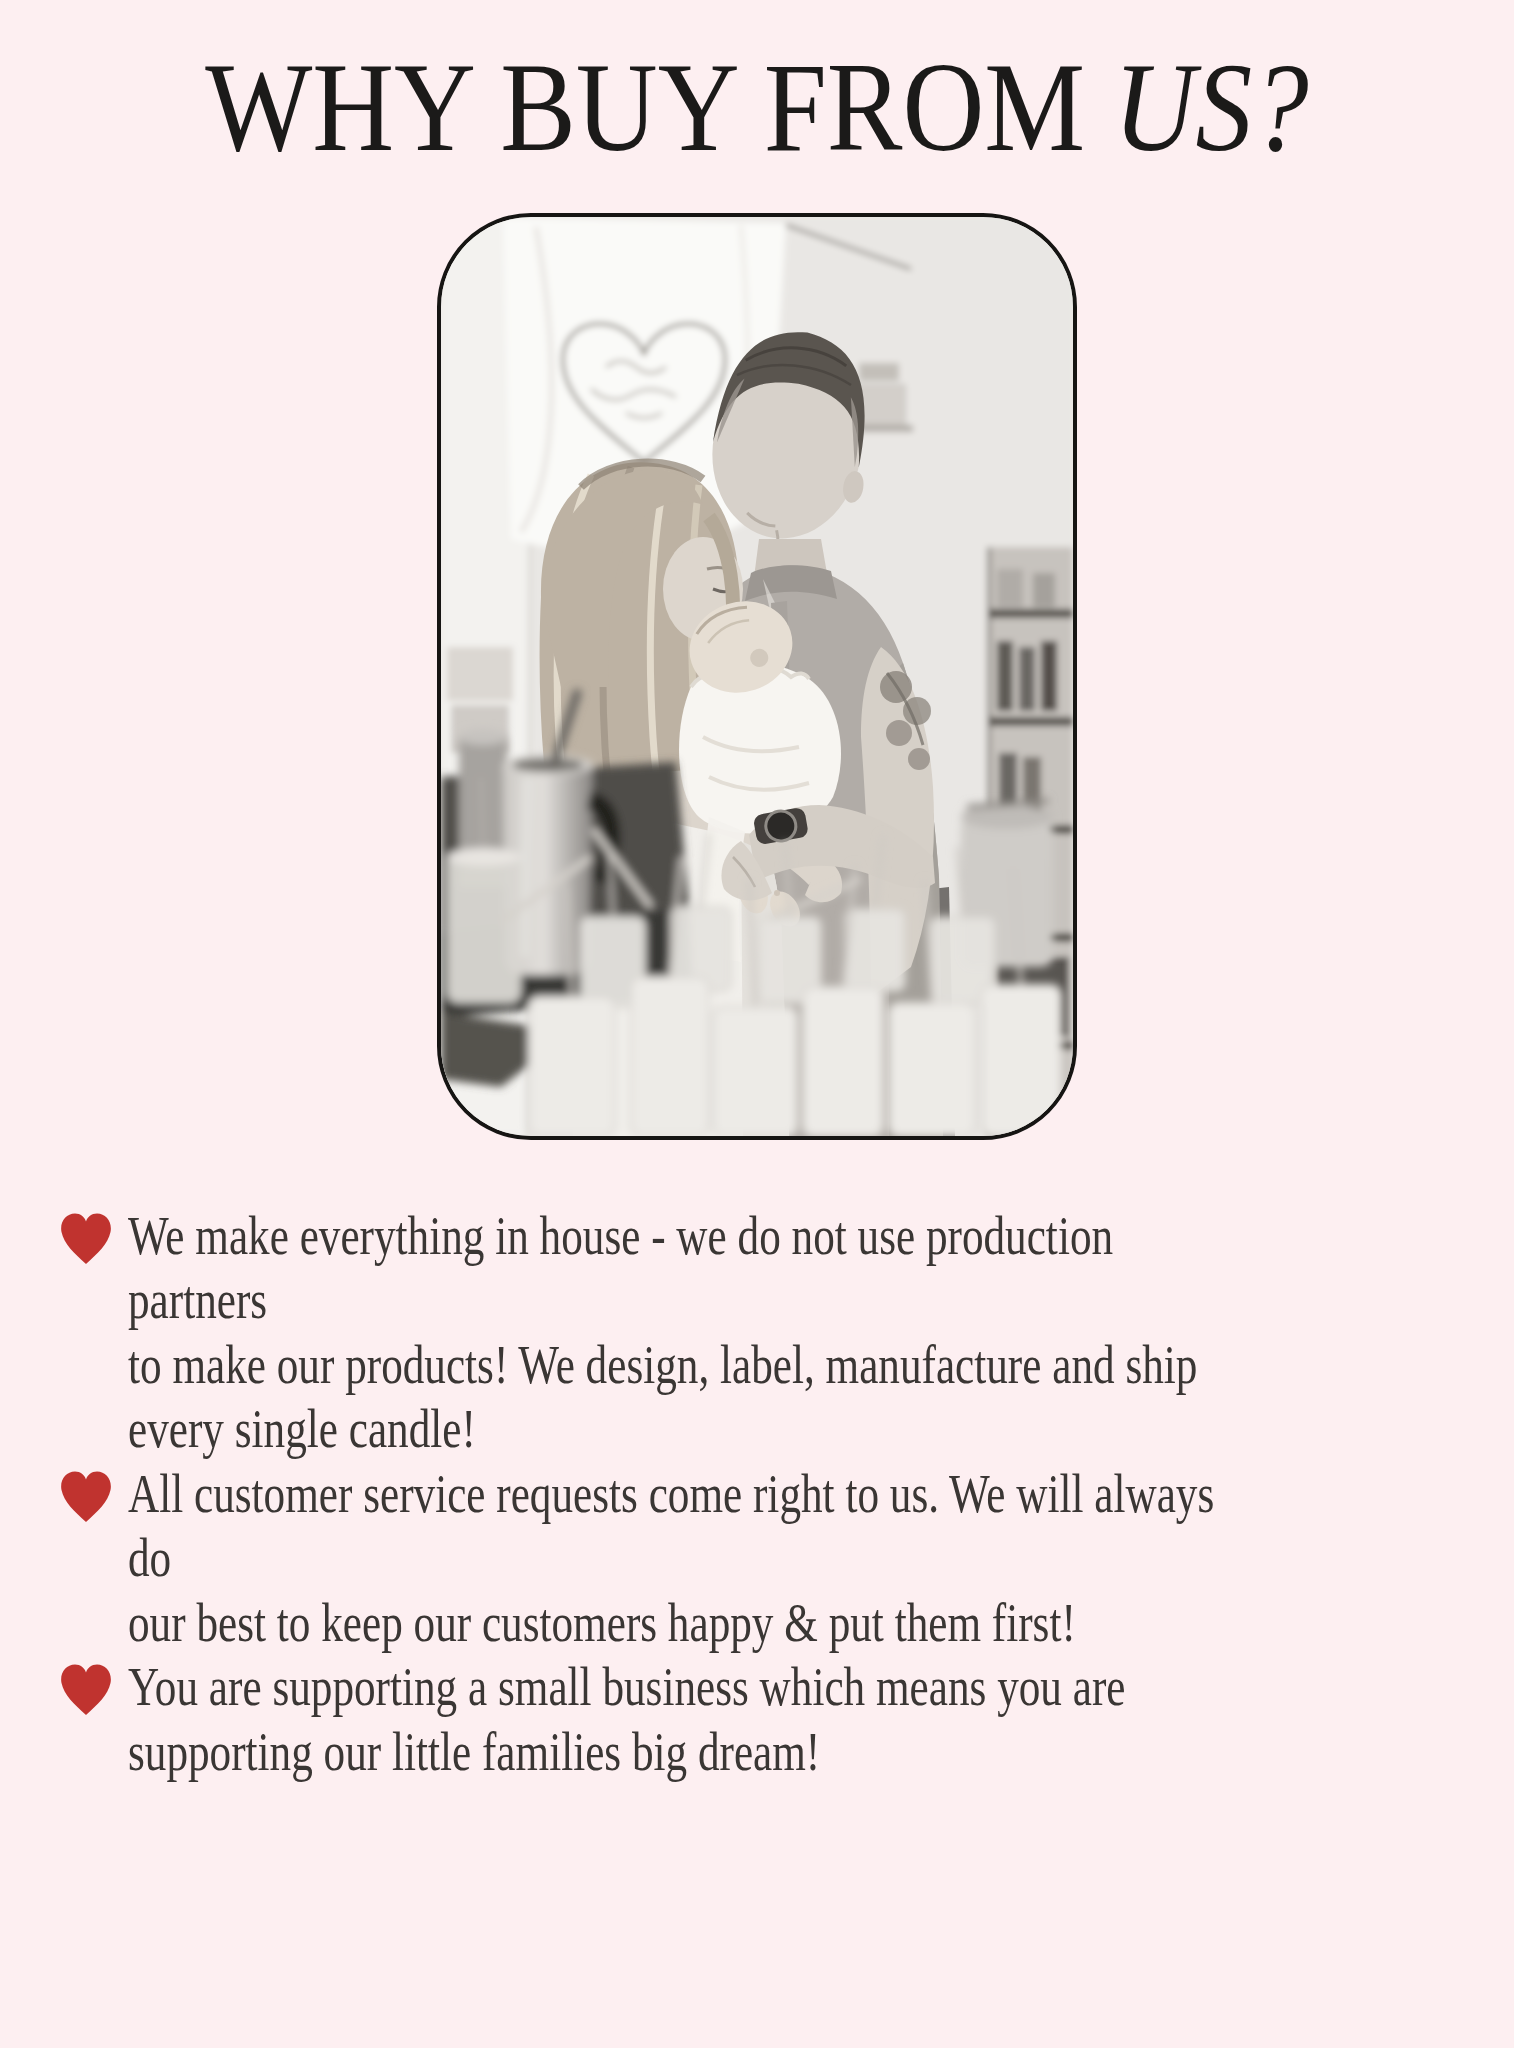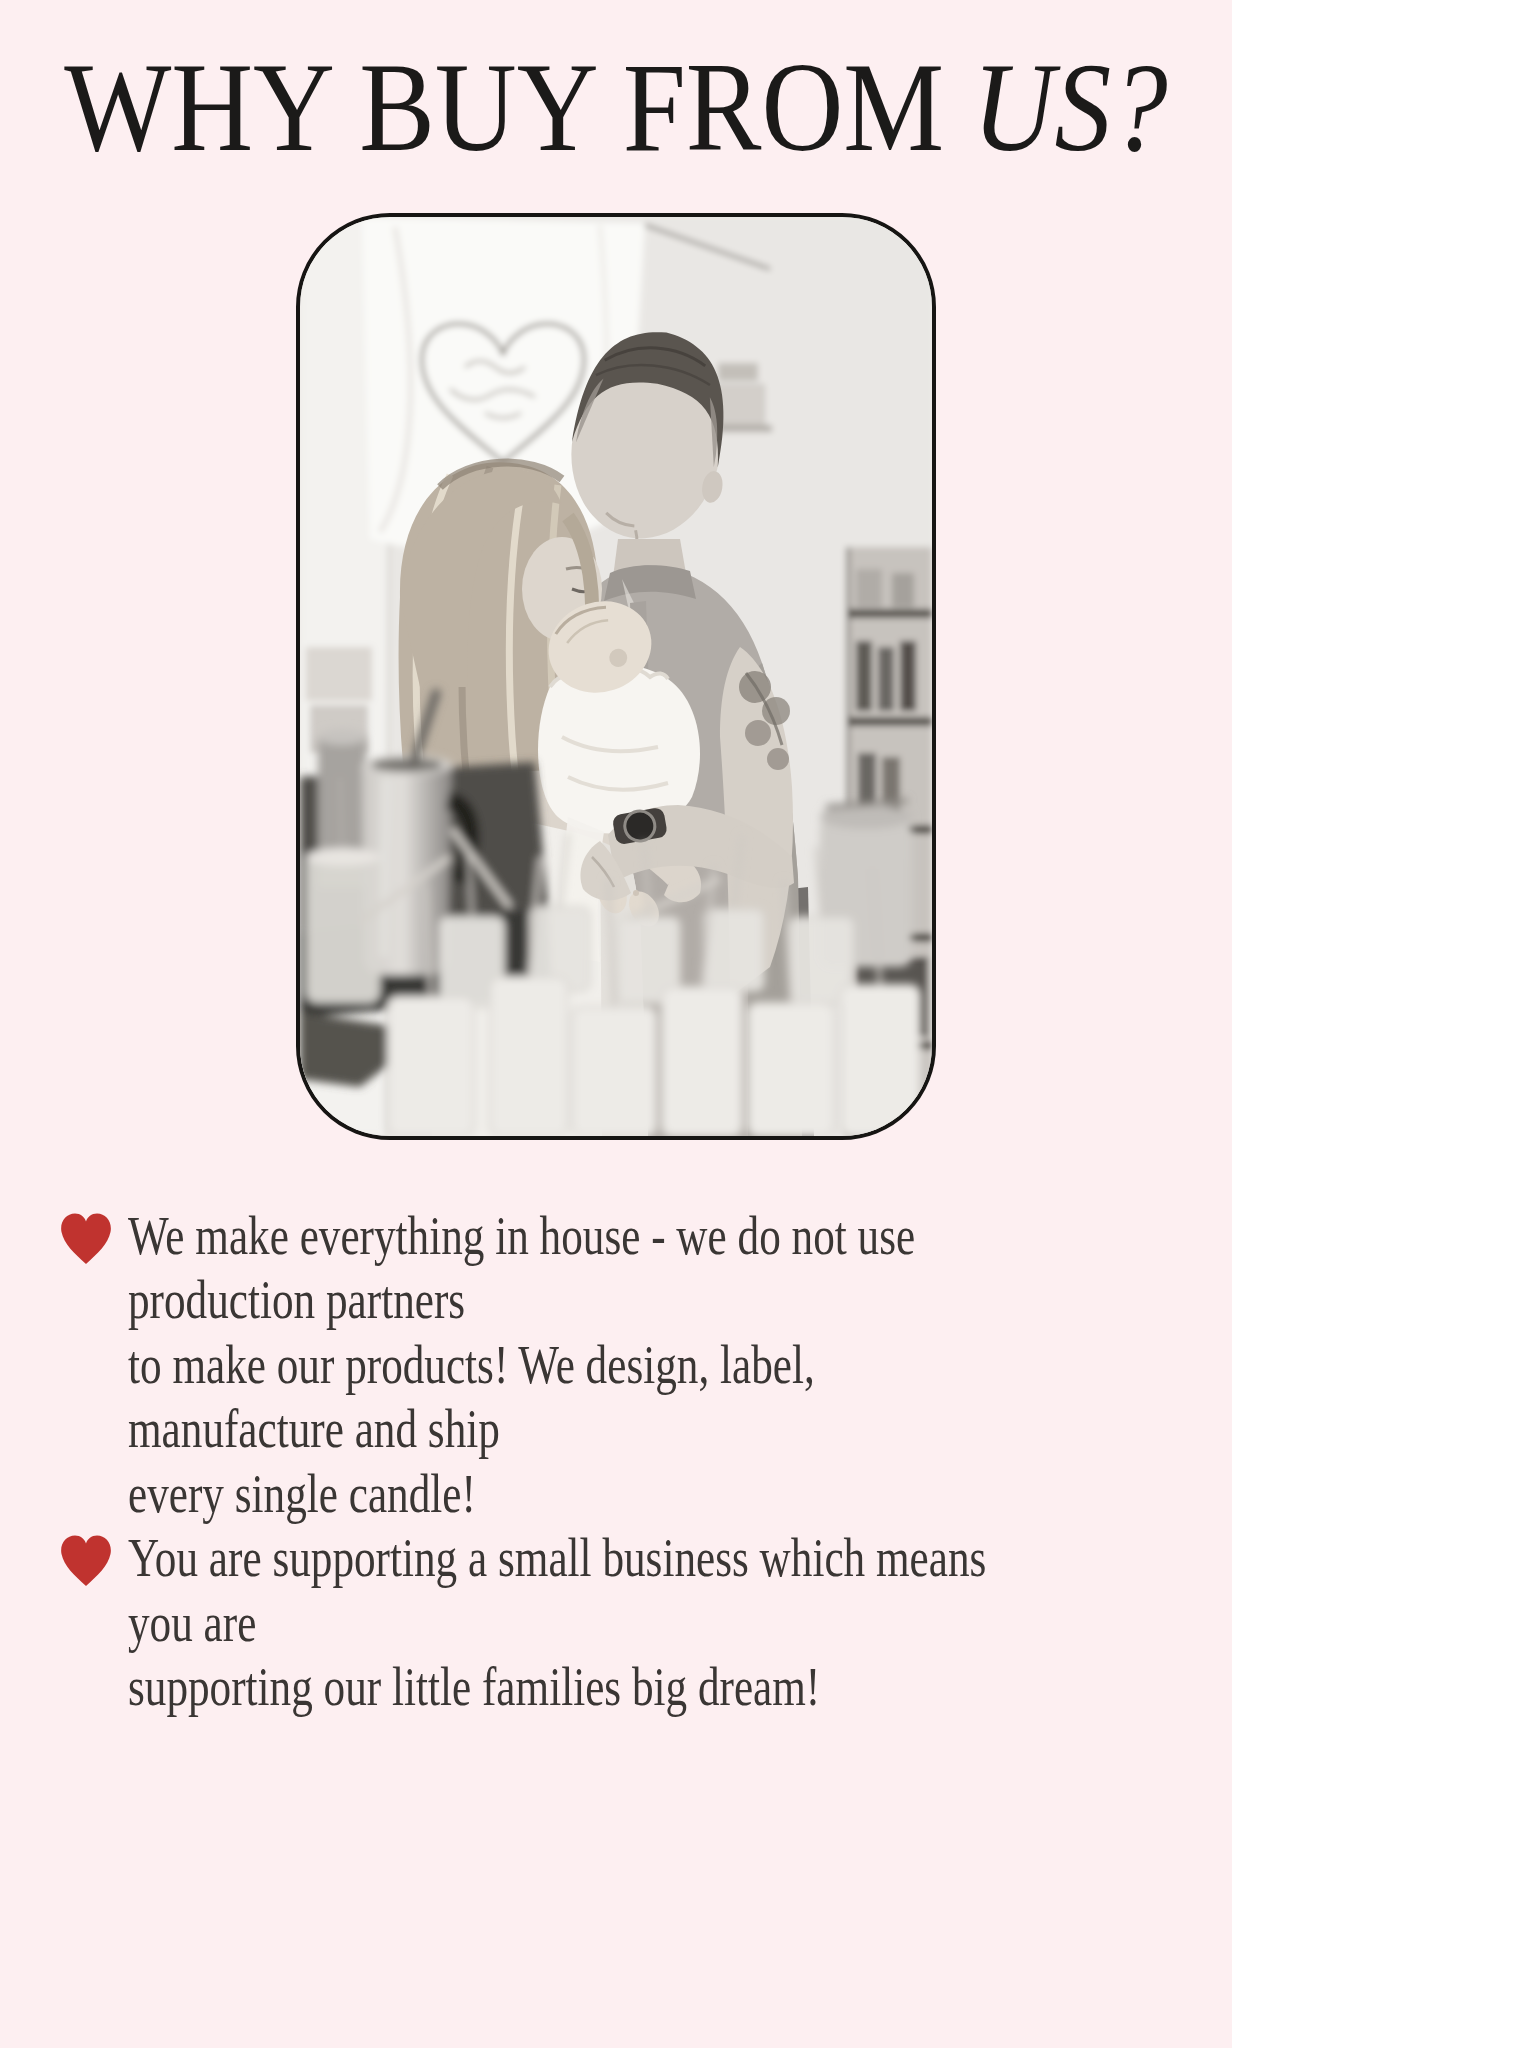--- a/index.html
+++ b/index.html
@@ -1,18 +1,18 @@
 <!DOCTYPE html>
 <html><head>
 <meta charset="utf-8">
 <style>
   html,body{margin:0;padding:0;}
   .page{
     position:relative;
-    width:1232px;height:2048px;
+    width:1514px;height:2048px;
     background:#fdeff1;
     overflow:hidden;
     font-family:"Liberation Serif", serif;
   }
   .title{
     margin:0;padding-top:36px;
     text-align:center;
     font-size:126px;line-height:1.15;
     font-weight:400;
     color:#1b1a19;
@@ -273,18 +273,25 @@
           <path d="M26,53 C14,42 4,33 1.5,21 C-0.5,11 6,2.5 15,2.5 C20.5,2.5 24.5,6 26,10.5 C27.5,6 31.5,2.5 37,2.5 C46,2.5 52.5,11 50.5,21 C48,33 38,42 26,53 Z" fill="#c0332f"></path>
         </svg>
       <div class="benefit-text">We make everything in house - we do not use production partners
 to make our products! We design, label, manufacture and ship
 every single candle!</div>
     </li>
     <li class="benefit">
       <svg class="heart" viewBox="0 0 52 54">
           <path d="M26,53 C14,42 4,33 1.5,21 C-0.5,11 6,2.5 15,2.5 C20.5,2.5 24.5,6 26,10.5 C27.5,6 31.5,2.5 37,2.5 C46,2.5 52.5,11 50.5,21 C48,33 38,42 26,53 Z" fill="#c0332f"></path>
         </svg>
+      <div class="benefit-text">All customer service requests come right to us. We will always do
+our best to keep our customers happy &amp; put them first!</div>
+    </li>
+    <li class="benefit">
+      <svg class="heart" viewBox="0 0 52 54">
+          <path d="M26,53 C14,42 4,33 1.5,21 C-0.5,11 6,2.5 15,2.5 C20.5,2.5 24.5,6 26,10.5 C27.5,6 31.5,2.5 37,2.5 C46,2.5 52.5,11 50.5,21 C48,33 38,42 26,53 Z" fill="#c0332f"></path>
+        </svg>
       <div class="benefit-text">You are supporting a small business which means you are
 supporting our little families big dream!</div>
     </li>
   </ul>
 
 </div>
 
 </body></html>

